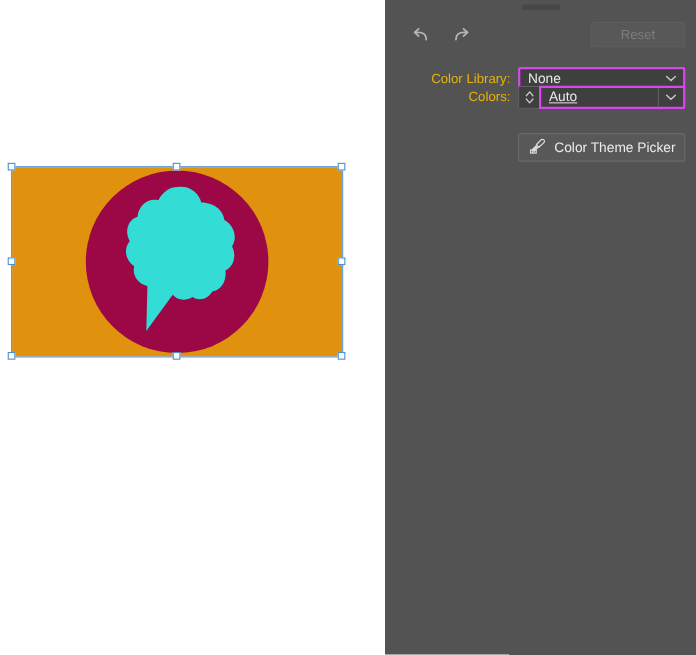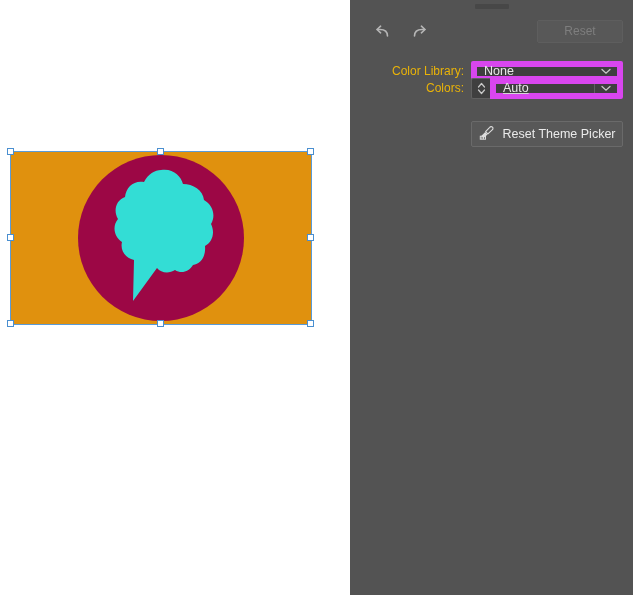--- a/index.html
+++ b/index.html
@@ -147,21 +147,21 @@
   .form-label {
     font-size: 12px;
     color: #eab308;
     margin-right: 7px;
     white-space: nowrap;
   }
   .select-box {
     width: 152px;
     height: 21px;
     background: #3f3f3f;
-    border: 6px solid #d946ef;
+    border: 2px solid #d946ef;
     border-radius: 2px;
     display: flex;
     align-items: center;
     box-sizing: border-box;
     cursor: pointer;
   }
   .select-value {
     flex: 1 1 auto;
     padding-left: 7px;
     font-size: 12.5px;
@@ -343,21 +343,21 @@
 
     <div id="theme-picker-btn">
       <span>
         <svg width="18" height="16" viewBox="0 0 18 16">
           <path d="M14.5 2.2 C13.6 1.4 12.4 1.5 11.7 2.3 L7.6 6.6 L9.9 8.9 L14.2 4.9 C15 4.2 15.3 3 14.5 2.2 Z" fill="none" stroke="#dcdcdc" stroke-width="1.1" stroke-linejoin="round"></path>
           <path d="M7.2 7.1 L9.5 9.4 L5.6 13.2 L3.3 10.9 Z" fill="#dcdcdc"></path>
           <rect x="2.3" y="11.2" width="5.2" height="3" fill="none" stroke="#dcdcdc" stroke-width="1"></rect>
           <path d="M3.9 11.2 L3.9 14.2 M5.5 11.2 L5.5 14.2" stroke="#dcdcdc" stroke-width="0.9"></path>
         </svg>
       </span>
-      <span id="theme-picker-label">Reset Theme Picker</span>
+      <span id="theme-picker-label">Color Theme Picker</span>
     </div>
 
     <div id="slider-row">
       <div id="mode-toggle-group">
         
         
       </div>
       <div id="slider-wrap">
         <div id="slider-track"></div>
 

